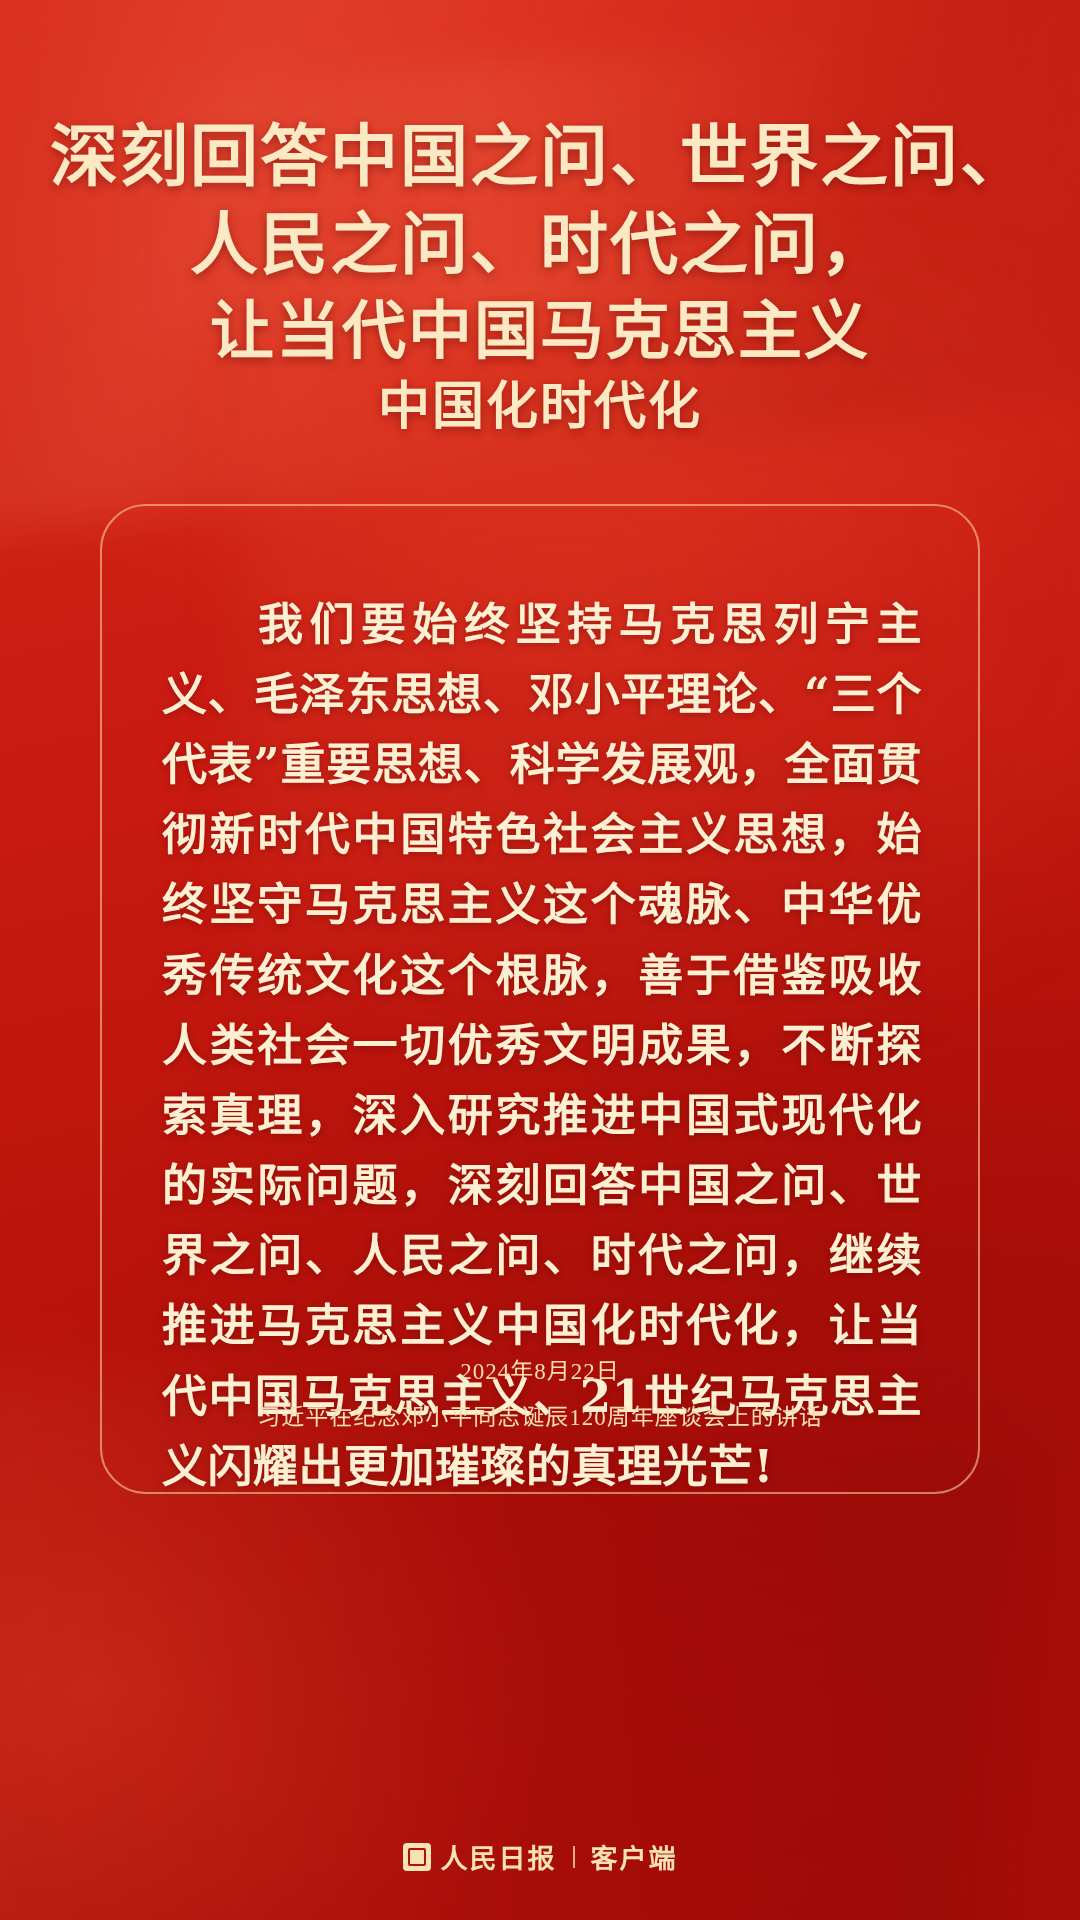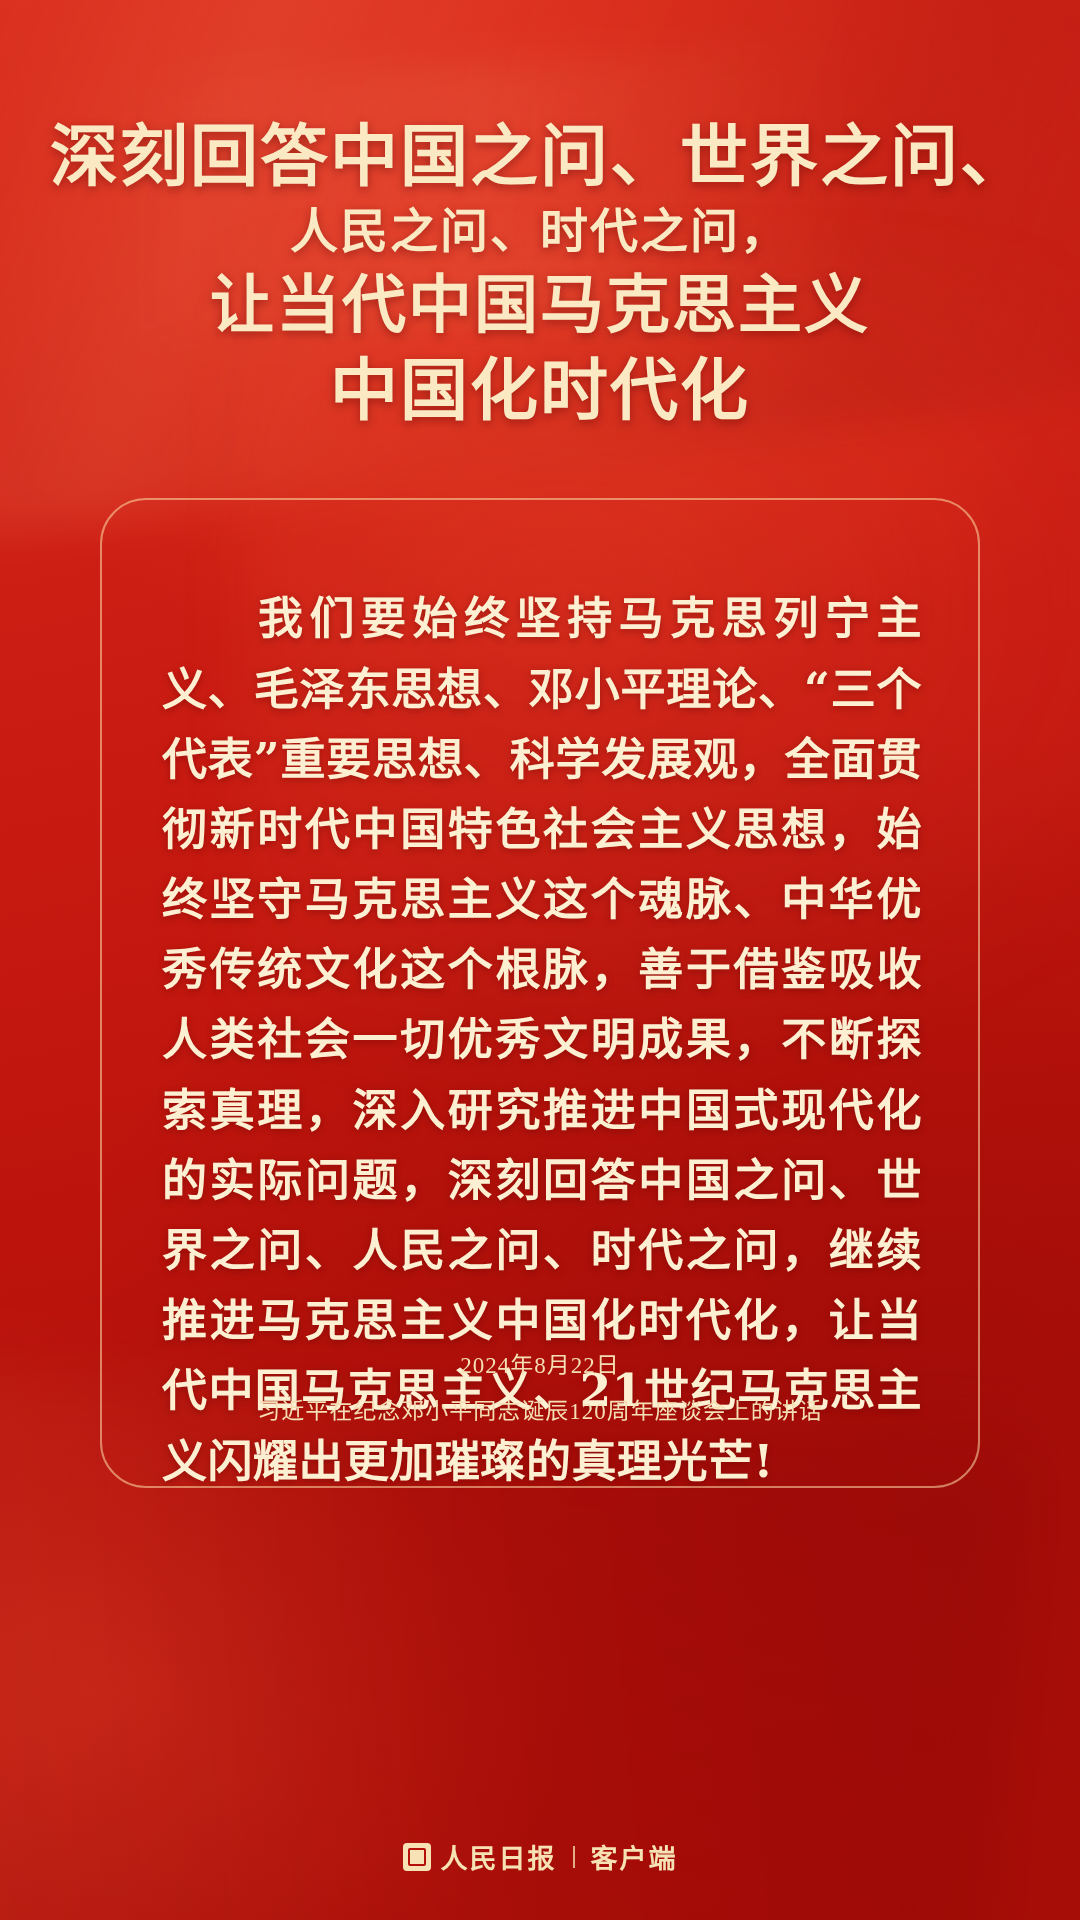--- a/index.html
+++ b/index.html
@@ -66,23 +66,23 @@
   .headline .line {
     font-family: "DejaVu Serif", "Liberation Serif", serif;
     font-weight: 700;
     color: #fbe9c4;
     letter-spacing: 2px;
     line-height: 1.30;
     text-shadow: 0 3px 10px rgba(90,4,2,0.45);
     white-space: nowrap;
   }
   .headline .l1 { font-size: 68px; }
-  .headline .l2 { font-size: 48px; }
+  .headline .l2 { font-size: 68px; }
   .headline .l3 { font-size: 64px; }
-  .headline .l4 { font-size: 68px; text-align: center; }
+  .headline .l4 { font-size: 52px; text-align: center; }
 
   
   .card-wrap {
     position: relative;
     z-index: 3;
     margin: 64px auto 0;
     width: 880px;
     height: 990px;
   }
   .card-outline {

